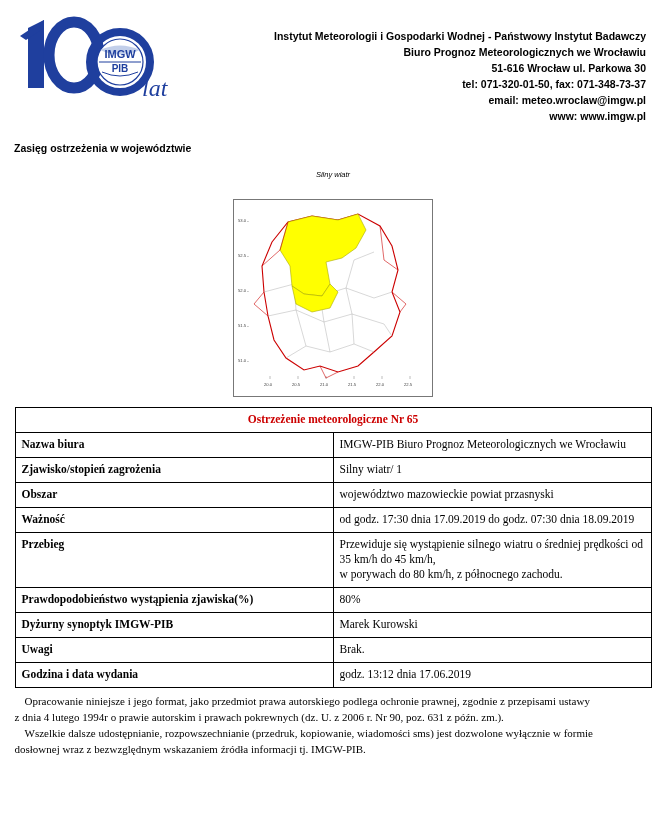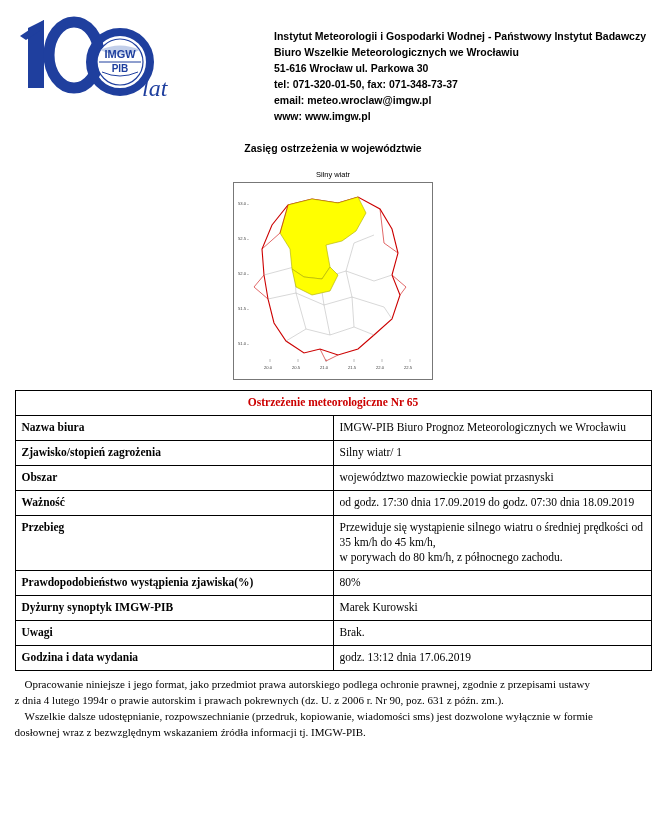--- a/index.html
+++ b/index.html
@@ -11,45 +11,45 @@
     position:relative;
     overflow:hidden;
   }
   .page{padding:10px 14px 0 14px;box-sizing:border-box;width:666px;}
 
   
   .header{display:flex;align-items:flex-start;justify-content:space-between;}
   .logo{width:170px;height:95px;position:relative;flex:none;}
   .logo svg{display:block;}
   .hdr-text{
-    text-align:left;
+    text-align:right;
     font-family:"Liberation Sans", sans-serif;
     font-size:10.5px;
     font-weight:bold;
     line-height:16px;
     padding-top:18px;
     padding-right:6px;
     color:#000;
   }
   .hdr-text div{white-space:nowrap;}
 
   
   .map-title{
-    text-align:center;
     font-family:"Liberation Sans", sans-serif;
     font-size:10.5px;
     font-weight:bold;
     margin-top:18px;
   }
   .map-sub{
     text-align:center;
     font-family:"Liberation Sans", sans-serif;
     font-size:7.5px;
     margin-top:16px;
-    margin-bottom:3px;
+    margin-bottom:20px;
+    font-style:italic;
   }
   .map-wrap{display:flex;justify-content:center;margin-bottom:10px;}
   .map-box{width:198px;height:196px;border:1px solid #777;background:#fff;position:relative;}
 
   
   table.main{
     border-collapse:collapse;
     width:637px;
     margin:0 auto;
     table-layout:fixed;
@@ -105,21 +105,21 @@
         <path d="M88 62 q18 8 36 0" stroke="#1f3f9e" stroke-width="1" fill="none"></path>
         <text x="106" y="48" font-family="Liberation Sans, sans-serif" font-size="11" font-weight="bold" fill="#1f3f9e" text-anchor="middle">IMGW</text>
         <text x="106" y="62" font-family="Liberation Sans, sans-serif" font-size="10" font-weight="bold" fill="#1f3f9e" text-anchor="middle">PIB</text>
 
         <text x="128" y="86" font-family="Liberation Serif, serif" font-style="italic" font-size="24" fill="#1f3f9e">lat</text>
       </svg>
     </div>
 
     <div class="hdr-text">
       <div>Instytut Meteorologii i Gospodarki Wodnej - Państwowy Instytut Badawczy</div>
-      <div>Biuro Wszelkie Meteorologicznych we Wrocławiu</div>
+      <div>Biuro Prognoz Meteorologicznych we Wrocławiu</div>
       <div>51-616 Wrocław ul. Parkowa 30</div>
       <div>tel: 071-320-01-50, fax: 071-348-73-37</div>
       <div>email: meteo.wroclaw@imgw.pl</div>
       <div>www: www.imgw.pl</div>
     </div>
   </div>
 
   <div class="map-title">Zasięg ostrzeżenia w województwie</div>
   <div class="map-sub">Silny wiatr</div>
 

